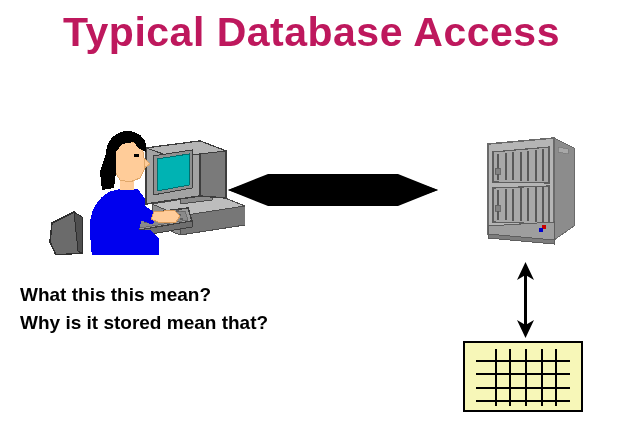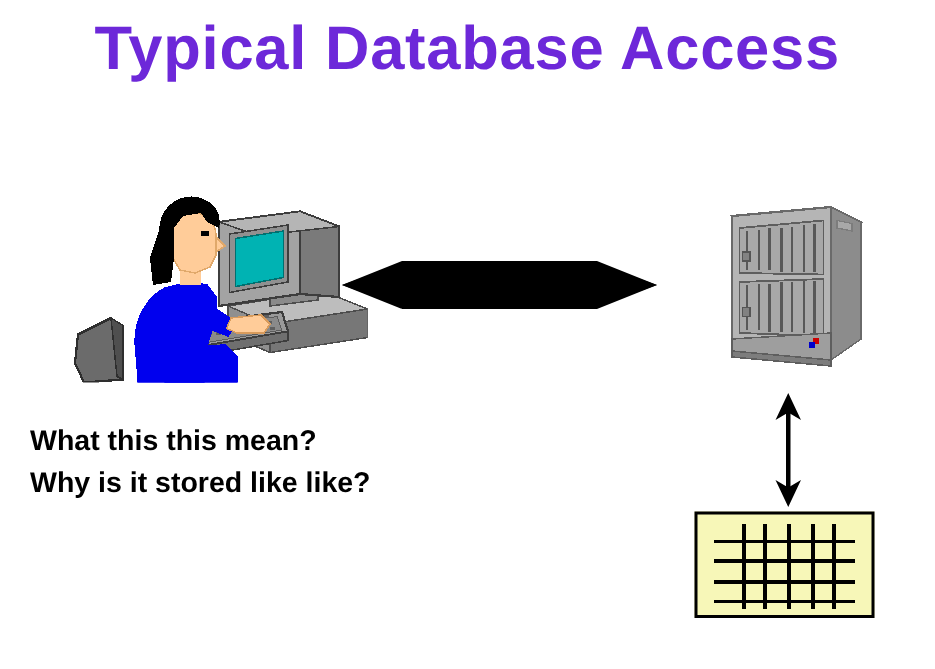--- a/index.html
+++ b/index.html
@@ -20,21 +20,21 @@
   #title {
     position: absolute;
     left: 0;
     top: 8px;
     width: 623px;
     text-align: center;
     font-family: "Liberation Sans", sans-serif;
     font-size: 41px;
     font-weight: bold;
     letter-spacing: 0.5px;
-    color: #6d28d9;
+    color: #be185d;
     line-height: 48px;
     white-space: nowrap;
   }
 
   
   #questions {
     position: absolute;
     left: 20px;
     top: 281px;
     font-family: "Liberation Sans", sans-serif;
@@ -248,16 +248,16 @@
 
       <g>
         <rect x="72" y="95" width="4" height="4" fill="#cc0000"></rect>
         <rect x="69" y="98" width="4" height="4" fill="#0000cc"></rect>
       </g>
     </svg>
   </div>
 
   <div id="questions">
     <div>What this this mean?</div>
-    <div>Why is it stored like like?</div>
+    <div>Why is it stored mean that?</div>
   </div>
 
 </div>
 
 </body></html>

